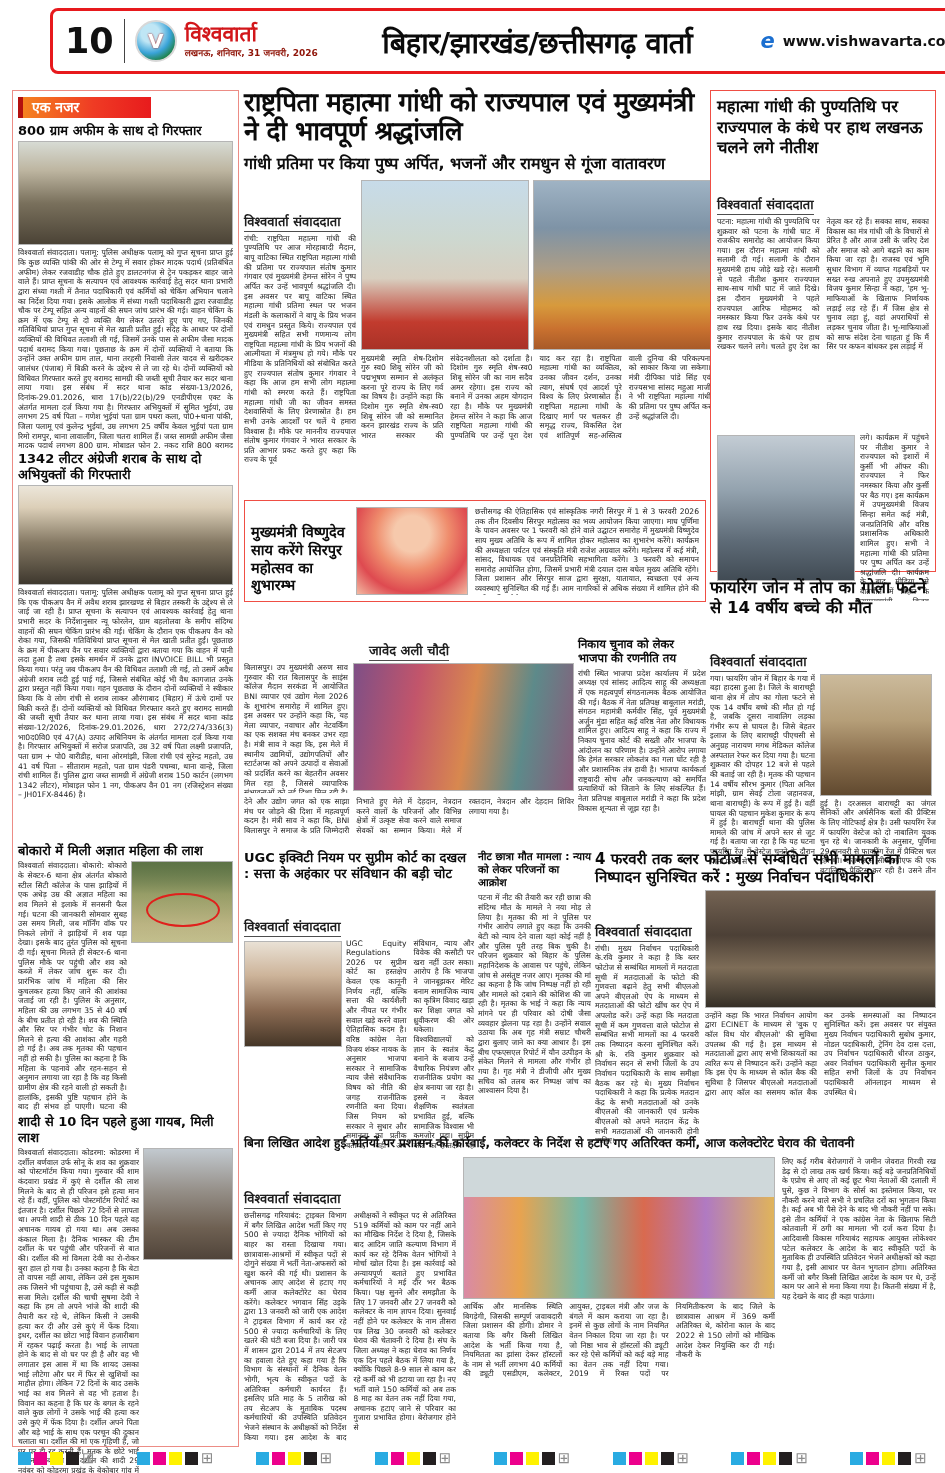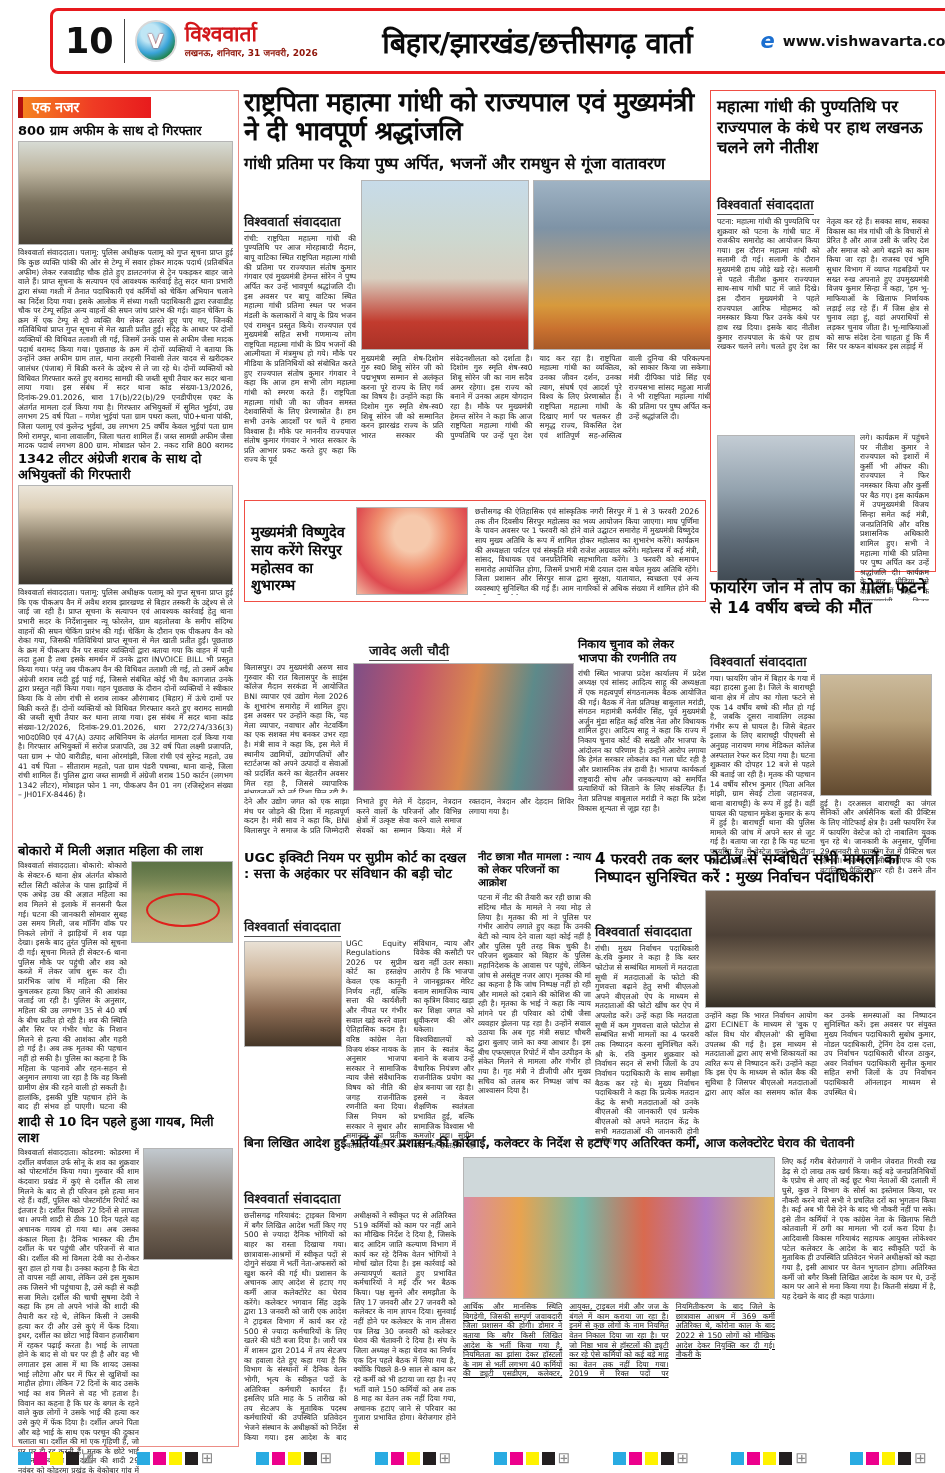--- a/index.html
+++ b/index.html
@@ -217,21 +217,21 @@
     </div>
   </div>
 
   <div class="abs" style="left:244px;top:1128px;width:692px;height:317px;">
     <div class="headline center" style="font-size:12px;margin-top:6px;">बिना लिखित आदेश हुई भर्तियों पर प्रशासन की कार्रवाई, कलेक्टर के निर्देश से हटाए गए अतिरिक्त कर्मी, आज कलेक्टोरेट घेराव की चेतावनी</div>
     <div style="display:flex;gap:7px;margin-top:6px;">
       <div style="width:212px;flex:none;">
         <span class="byline">विश्ववार्ता संवाददाता</span>
         <div class="body-txt cols2" style="height:238px;">छत्तीसगढ़ गरियाबंद: ट्राइबल विभाग में बगैर लिखित आदेश भर्ती किए गए 500 से ज्यादा दैनिक भोगियों को बाहर का रास्ता दिखाया गया। छात्रावास-आश्रमों में स्वीकृत पदों से दोगुने संख्या में भर्ती नेता-अफसरों को खुश करने की गई थी। प्रशासन के अचानक आए आदेश से हटाए गए कर्मी आज कलेक्टोरेट का घेराव करेंगे। कलेक्टर भगवान सिंह उइके द्वारा 13 जनवरी को जारी एक आदेश ने ट्राइबल विभाग में कार्य कर रहे 500 से ज्यादा कर्मचारियों के लिए खतरे की घंटी बजा दिया है। जारी पत्र में शासन द्वारा 2014 में तय सेटअप का हवाला देते हुए कहा गया है कि विभाग के संस्थानों में दैनिक वेतन भोगी, भृत्य के स्वीकृत पदों के अतिरिक्त कर्मचारी कार्यरत हैं। इसलिए प्रति माह के 5 तारीख को तय सेटअप के मुताबिक पदस्थ कर्मचारियों की उपस्थिति प्रतिवेदन भेजने संस्थान के अधीक्षकों को निर्देश किया गया। इस आदेश के बाद अधीक्षकों ने स्वीकृत पद से अतिरिक्त 519 कर्मियों को काम पर नहीं आने का मौखिक निर्देश दे दिया है, जिसके बाद आदिम जाति कल्याण विभाग में कार्य कर रहे दैनिक वेतन भोगियों ने मोर्चा खोल दिया है। इस कार्रवाई को अन्यायपूर्ण बताते हुए प्रभावित कर्मचारियों ने मई दौर भर बैठक किया। पक्ष सुनने और समझौता के लिए 17 जनवरी और 27 जनवरी को कलेक्टर के नाम ज्ञापन दिया। सुनवाई नहीं होने पर कलेक्टर के नाम तीसरा पत्र लिख 30 जनवरी को कलेक्टर घेराव की चेतावनी दे दिया है। संघ के जिला अध्यक्ष ने कहा घेराव का निर्णय एक दिन पहले बैठक में लिया गया है, क्योंकि पिछले 8-9 साल से काम कर रहे कर्मी को भी हटाया जा रहा है। नए भर्ती वाले 150 कर्मियों को अब तक 8 माह का वेतन तक नहीं दिया गया, अचानक हटाए जाने से परिवार का गुजारा प्रभावित होगा। बेरोजगार होने से</div>
       </div>
-      <div style="width:312px;flex:none;text-decoration:underline;">
+      <div style="width:312px;flex:none;">
         <div class="photo ph-crowd"></div>
         <div class="body-txt cols3" style="height:106px;margin-top:3px;">आर्थिक और मानसिक स्थिति बिगड़ेगी, जिसकी सम्पूर्ण जवाबदारी जिला प्रशासन की होगी। डोमार ने बताया कि बगैर किसी लिखित आदेश के भर्ती किया गया है, नियमितता का झांसा देकर हॉस्टलों के नाम से भर्ती लगभग 40 कर्मियों की ड्यूटी एसडीएम, कलेक्टर, आयुक्त, ट्राइबल मंत्री और जज के बंगले में काम कराया जा रहा है। इनमें से कुछ लोगों के नाम नियमित वेतन निकाल दिया जा रहा है। पर जो निष्ठा भाव से हॉस्टलों की ड्यूटी कर रहे ऐसे कर्मियों को कई बड़े माह का वेतन तक नहीं दिया गया। 2019 में रिक्त पदों पर नियमितीकरण के बाद जिले के छात्रावास आश्रम में 369 कर्मी अतिरिक्त थे, कोरोना काल के बाद 2022 से 150 लोगों को मौखिक आदेश देकर नियुक्ति कर दी गई। नौकरी के</div>
       </div>
       <div class="body-txt" style="flex:1;height:252px;">लिए कई गरीब बेरोजगारों ने जमीन जेवरात गिरवी रख डेढ़ से दो लाख तक खर्च किया। कई बड़े जनप्रतिनिधियों के एप्रोच से आए तो कई छूट भैया नेताओं की दलाली में घुसे, कुछ ने विभाग के सोर्स का इस्तेमाल किया, पर नौकरी करने वाले सभी ने प्रचलित दरों का भुगतान किया है। कई अब भी पैसे देने के बाद भी नौकरी नहीं पा सके। इसे तीन कर्मियों ने एक कांग्रेस नेता के खिलाफ सिटी कोतवाली में ठगी का मामला भी दर्ज करा दिया है। आदिवासी विकास गरियाबंद सहायक आयुक्त लोकेश्वर पटेल कलेक्टर के आदेश के बाद स्वीकृति पदों के मुताबिक ही उपस्थिति प्रतिवेदन भेजने अधीक्षकों को कहा गया है, इसी आधार पर वेतन भुगतान होगा। अतिरिक्त कर्मी जो बगैर किसी लिखित आदेश के काम पर थे, उन्हें काम पर आने से मना किया गया है। कितनी संख्या में है, यह देखने के बाद ही कहा पाऊंगा।</div>
     </div>
   </div>
 
   <div class="abs marks" style="left:0;top:1448px;width:945px;height:20px;">
     <div class="mgrp">
         <span class="sq c"></span>

